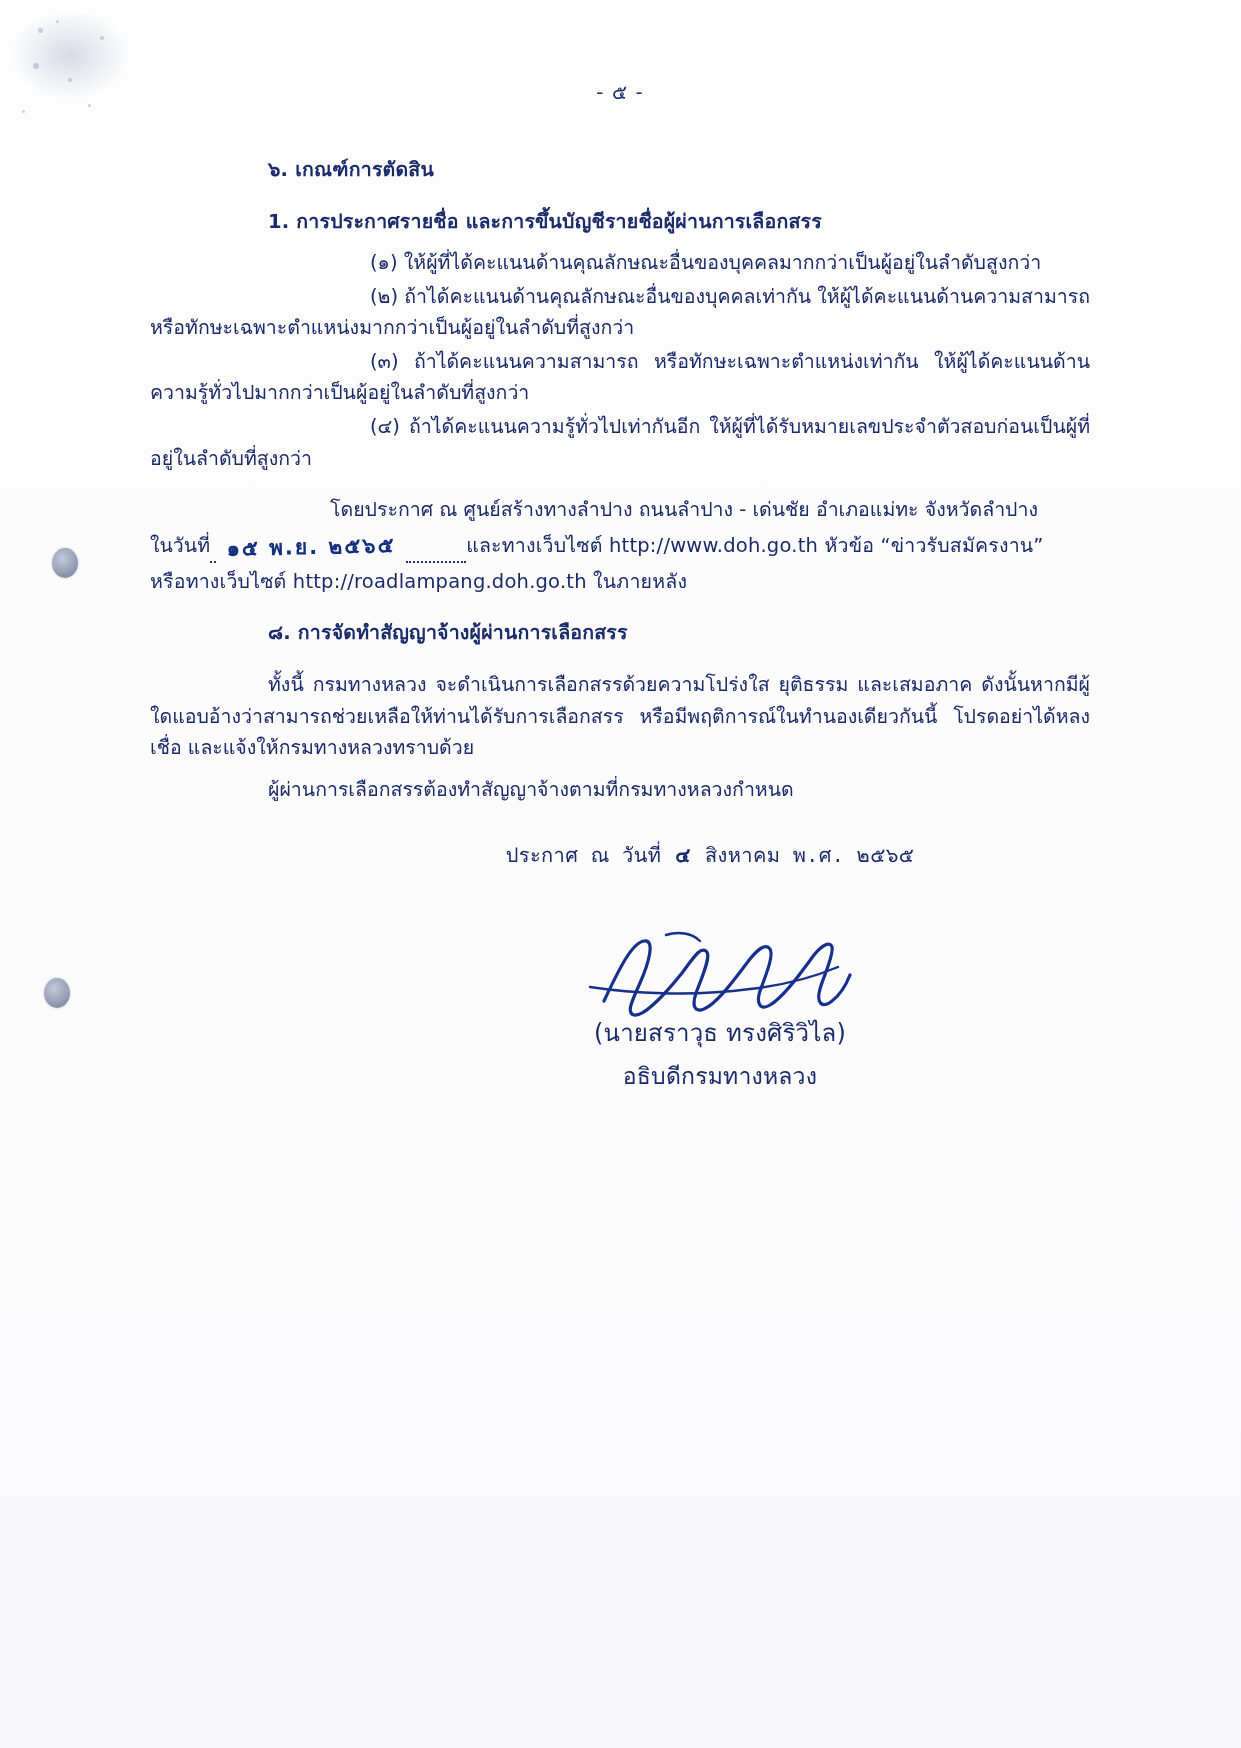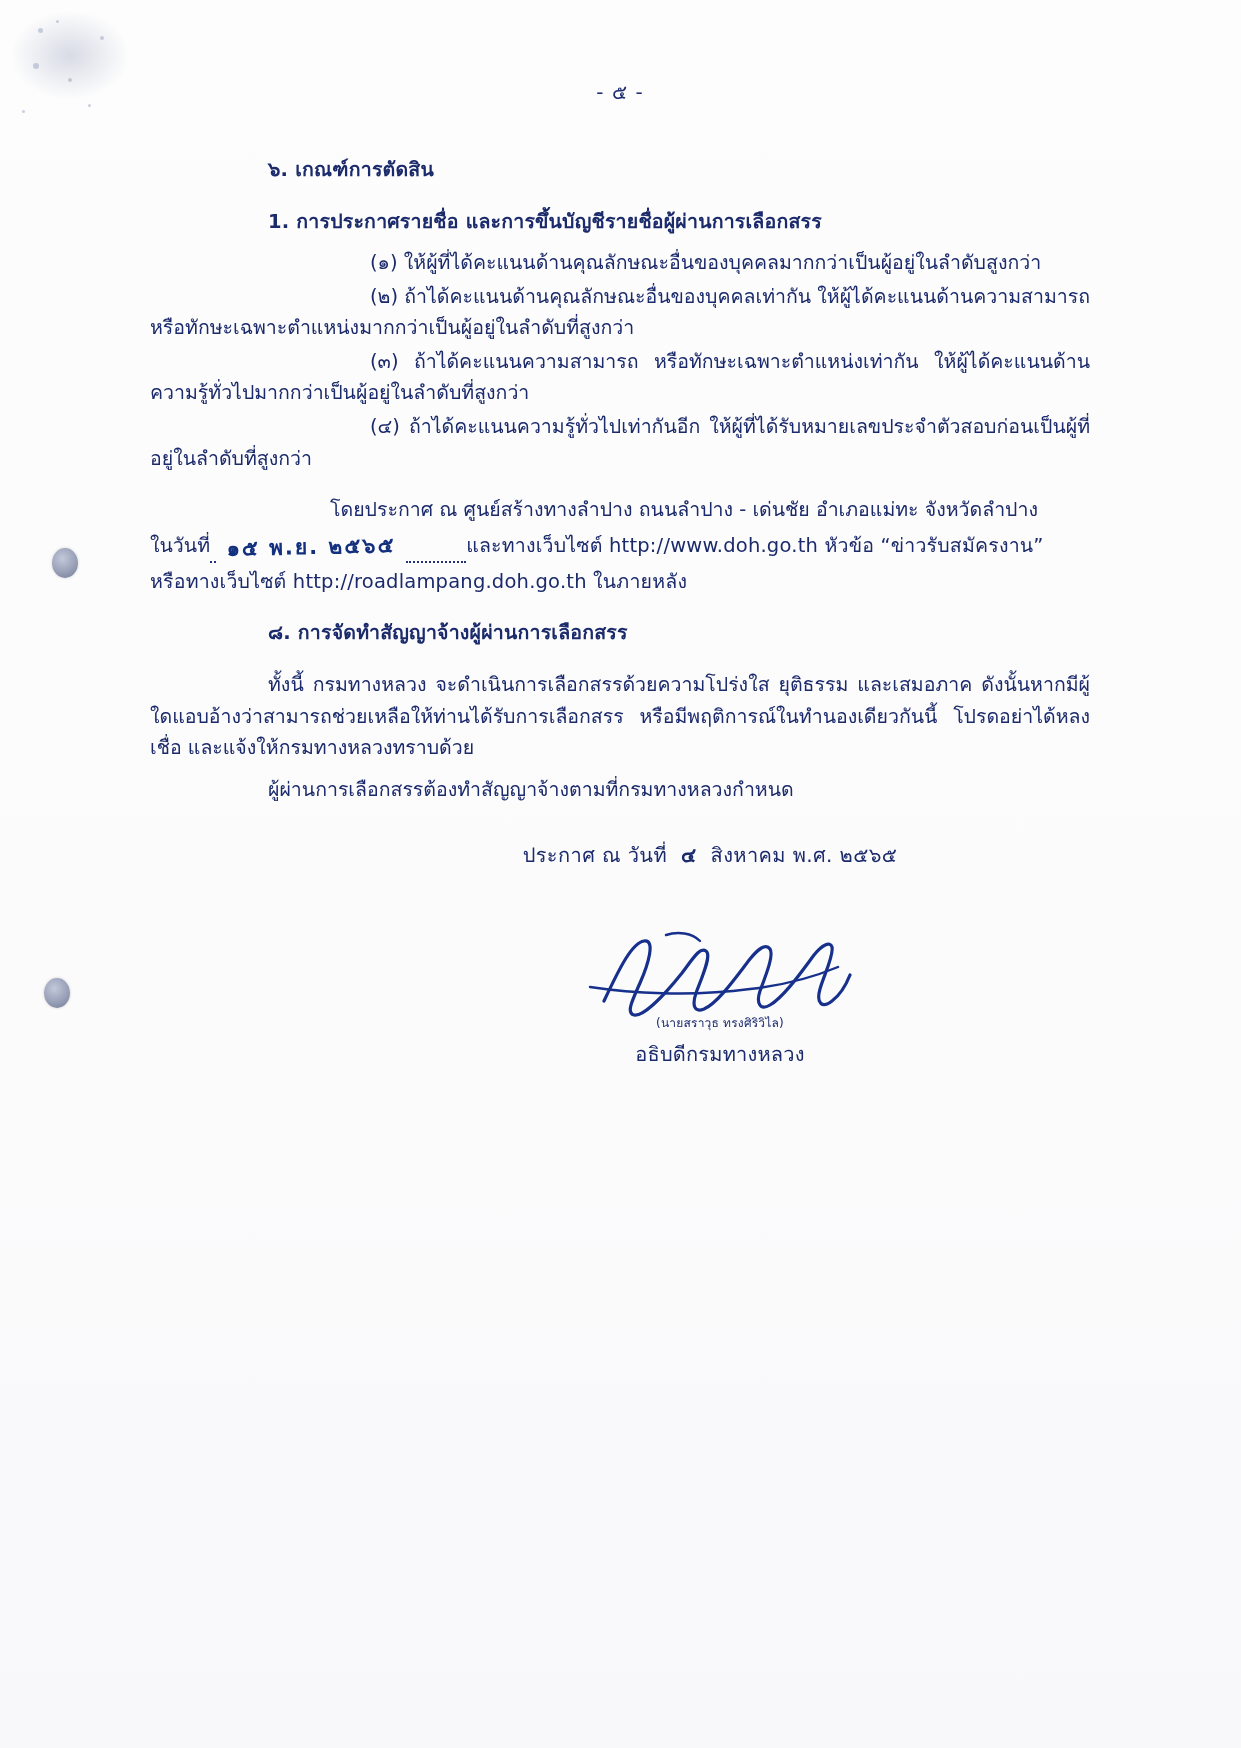--- a/index.html
+++ b/index.html
@@ -99,41 +99,42 @@
   .mono-url {
     font-family: "DejaVu Sans", sans-serif;
     letter-spacing: .2px;
   }
   .date-line {
     text-align: center;
     margin-top: 34px;
     font-size: 20px;
     letter-spacing: .4px;
     padding-left: 180px;
+    font-family: Liberation Mono, monospace;
   }
   .date-line .daynum {
     display: inline-block;
     font-weight: 700;
     padding: 0 14px;
   }
   .signature-area {
     margin-top: 56px;
     text-align: center;
     padding-left: 200px;
   }
   .signature-svg {
     display: block;
     margin: 0 auto -10px auto;
   }
   .sig-name {
-    font-size: 12px;
+    font-size: 24px;
     letter-spacing: .2px;
   }
   .sig-title {
-    font-size: 20px;
+    font-size: 23px;
     margin-top: 6px;
     letter-spacing: .2px;
   }
 </style>
 </head>
 <body>
 
 <div class="page">
 
   <div class="smudge" style="left:10px; top:10px; width:120px; height:90px;"></div>

